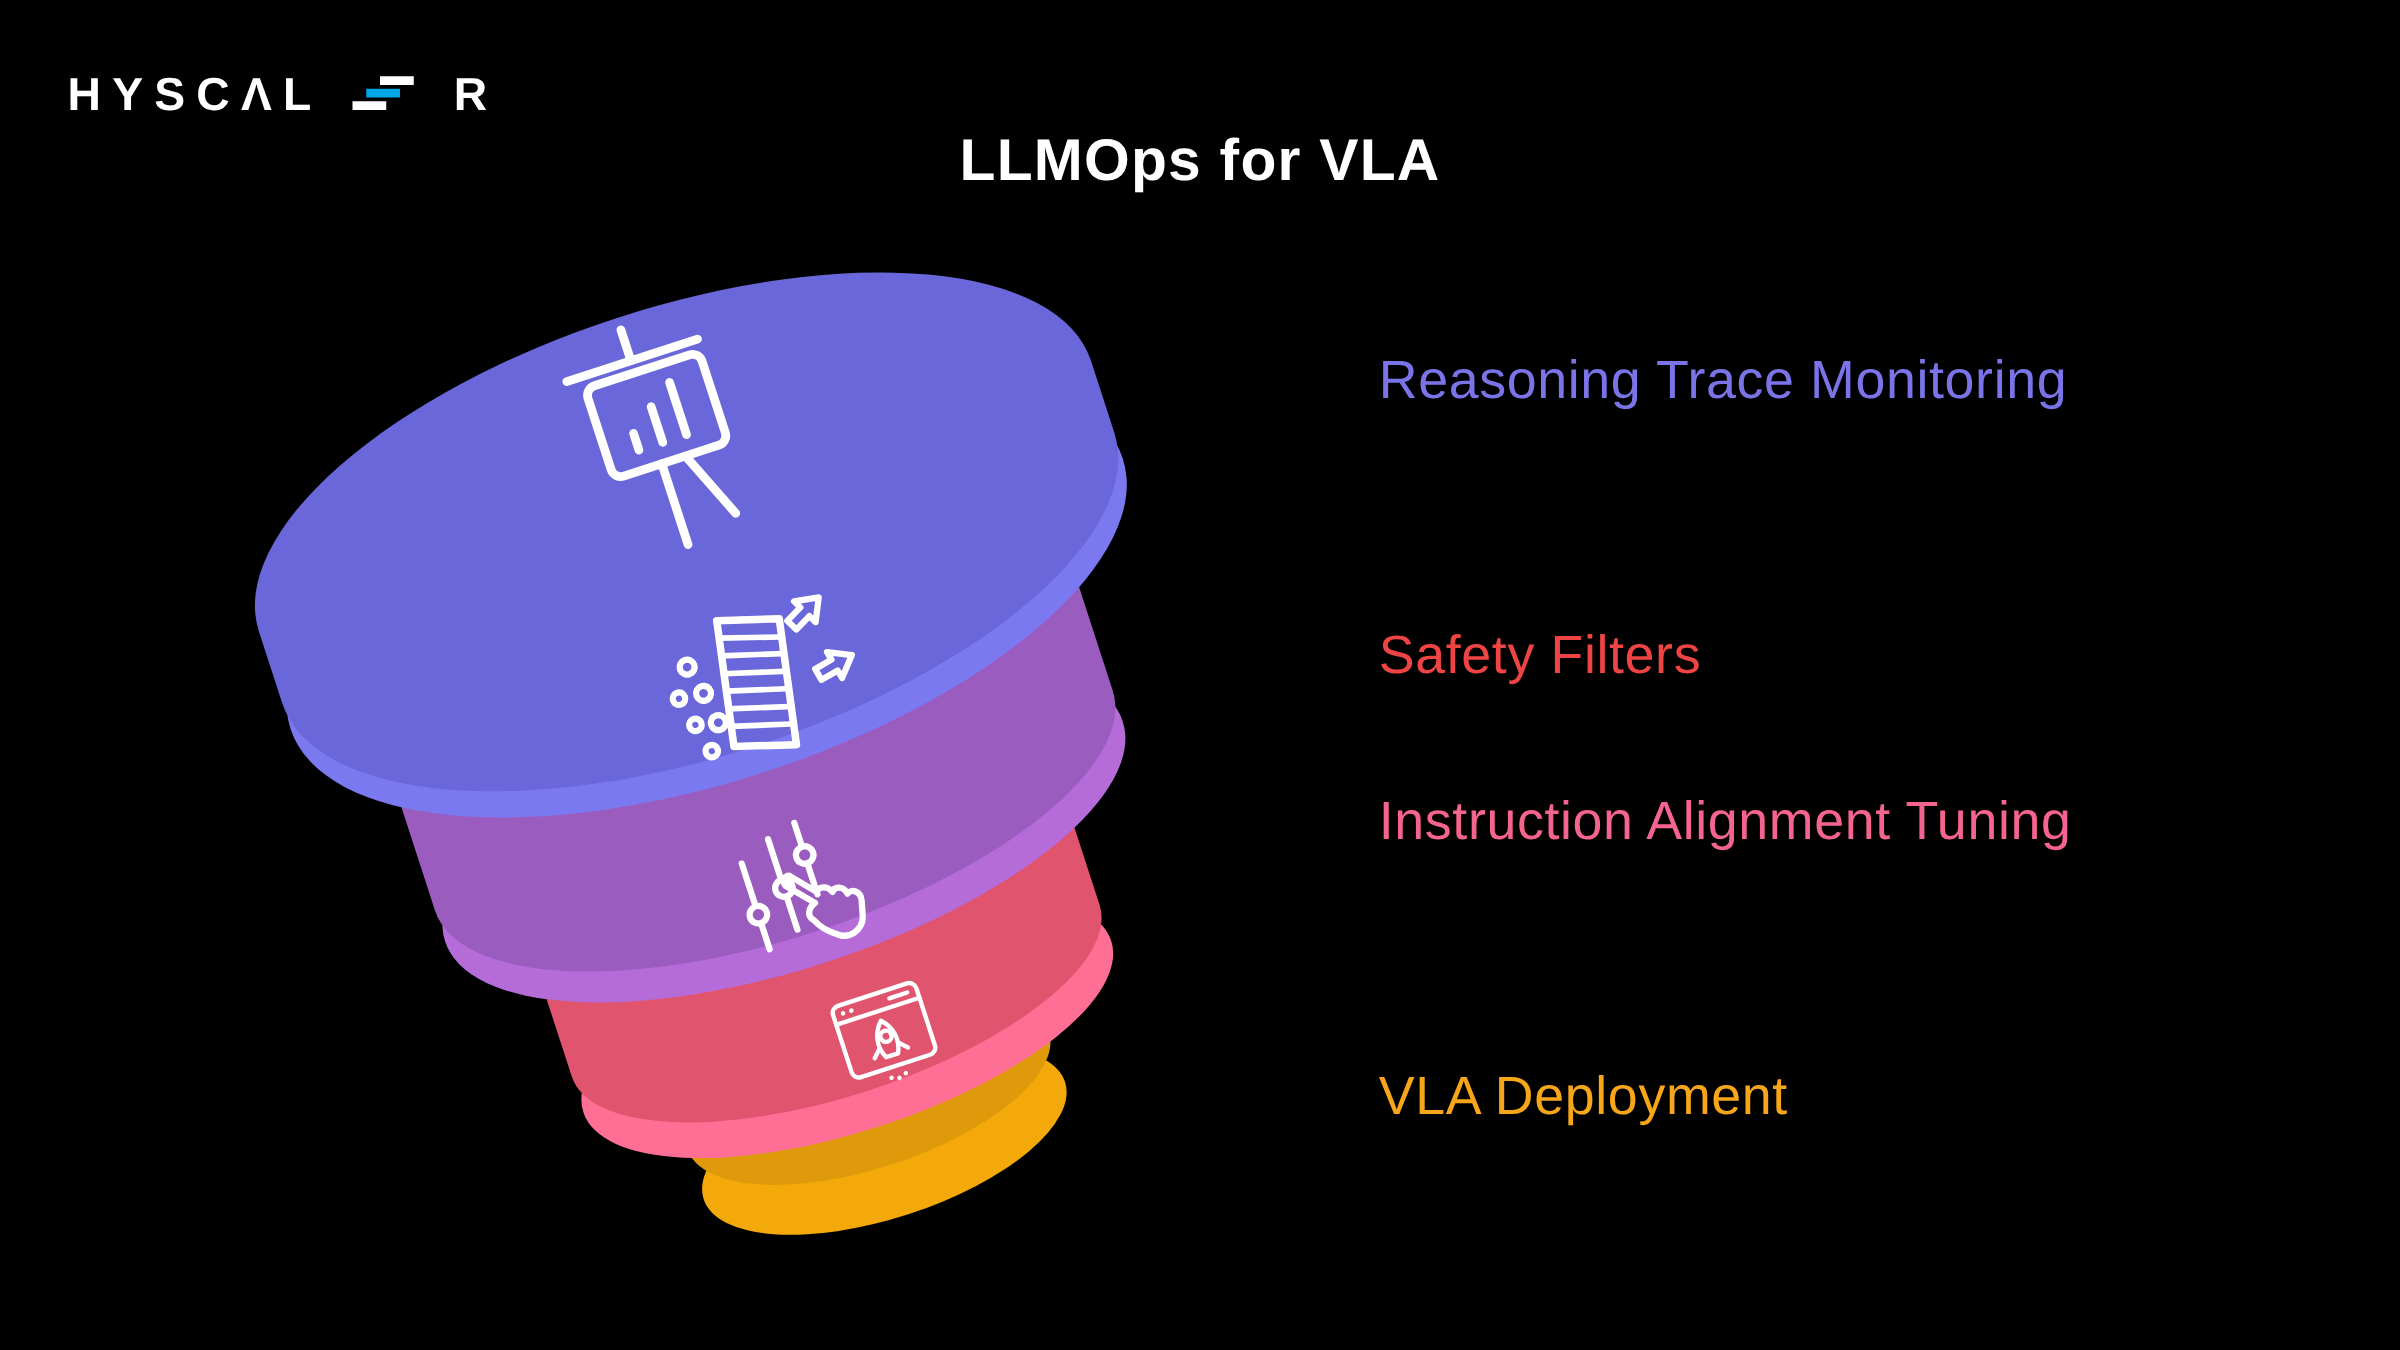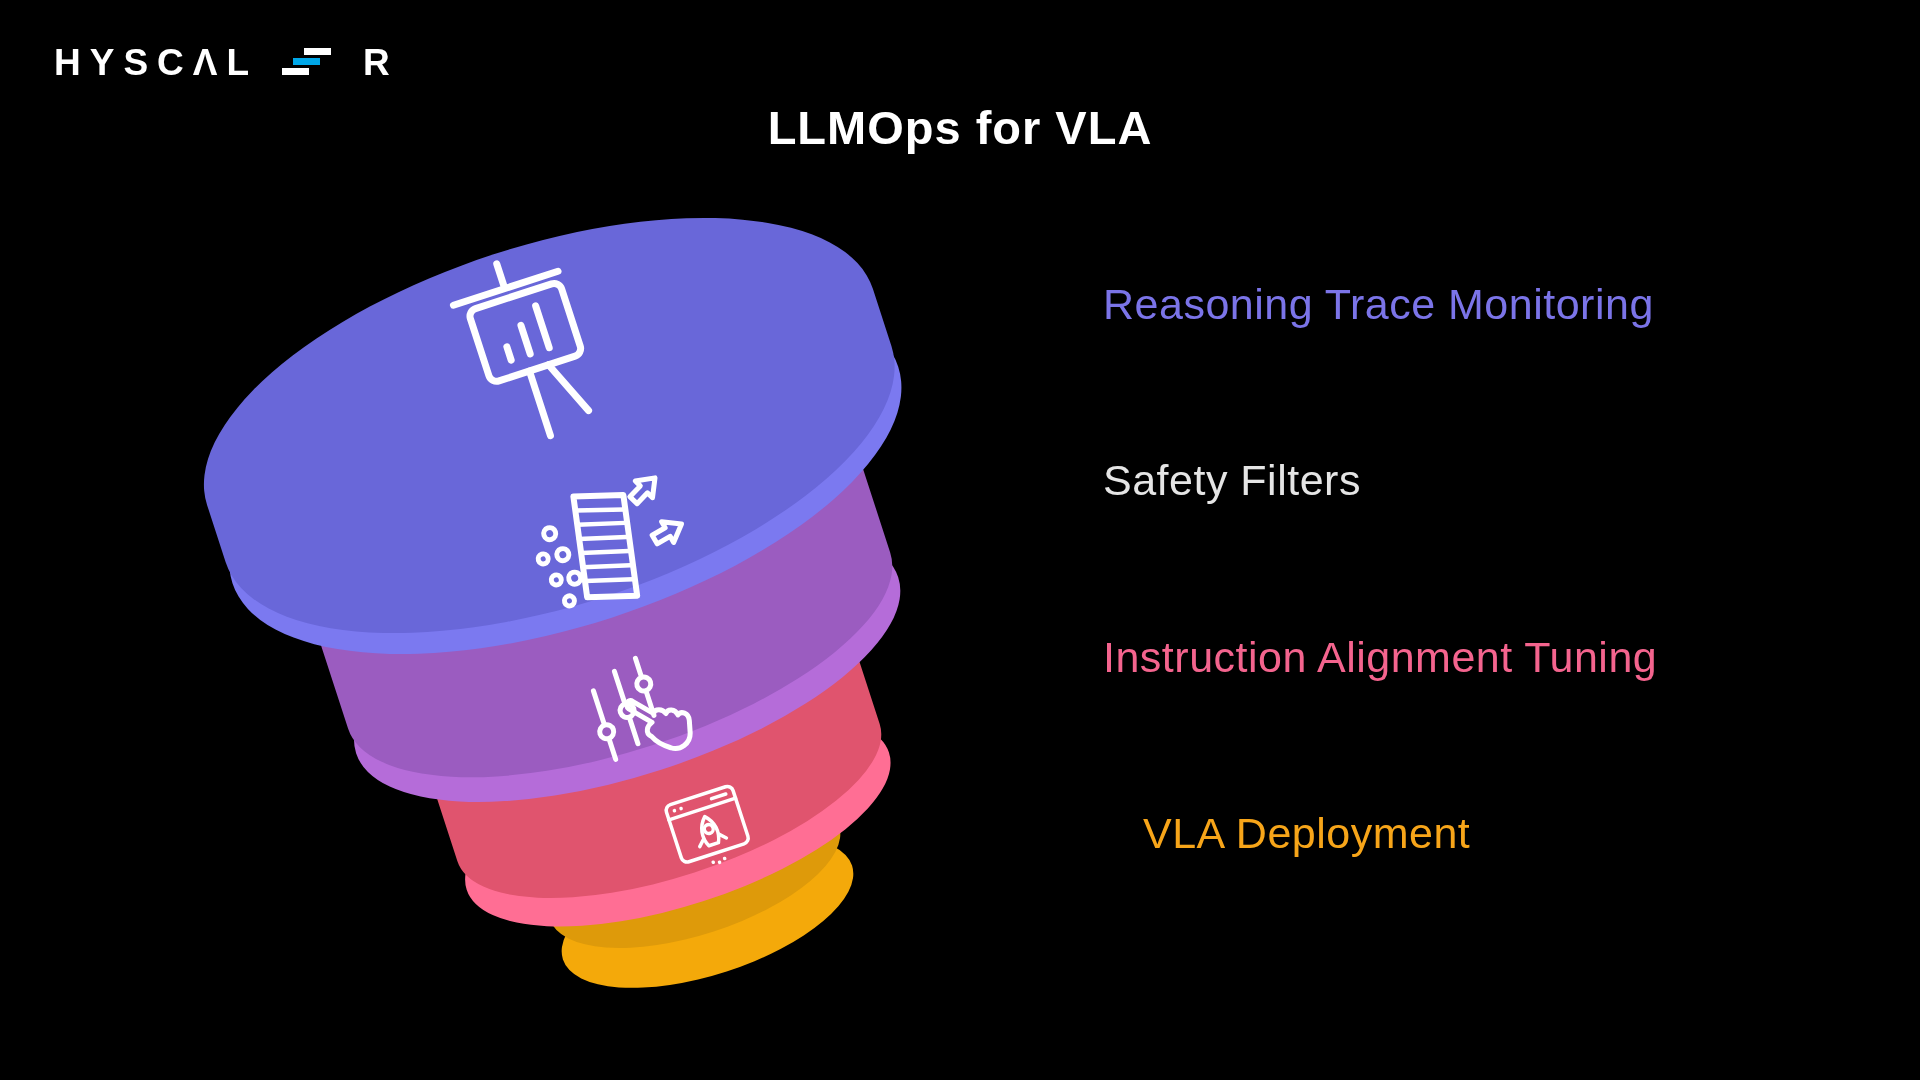--- a/index.html
+++ b/index.html
@@ -3,21 +3,21 @@
 <meta charset="utf-8">
 <style>
   html,body{margin:0;padding:0;}
   body{
     width:1920px;height:1080px;overflow:hidden;position:relative;
     background:#000000;
     font-family:"Liberation Sans", sans-serif;
   }
   
   .logo{
-    position:absolute;left:54px;top:37px;height:50px;
+    position:absolute;left:54px;top:50px;height:50px;
     display:flex;align-items:center;gap:22px;
   }
   .logo-text{
     color:#ffffff;font-size:37px;font-weight:700;letter-spacing:9px;line-height:1;
   }
   .logo-e{
     position:relative;display:inline-block;width:50px;height:28px;margin:0 9px 0 2px;
   }
   .logo-e .bar{position:absolute;height:7px;width:27px;background:#ffffff;}
   .logo-e .bar.top{top:0;left:22px;}
@@ -33,21 +33,21 @@
   .funnel-svg{position:absolute;left:140px;top:160px;}
   
   .stage-label{
     position:absolute;left:1103px;
     font-size:43px;font-weight:400;letter-spacing:0.5px;line-height:1.1;
     white-space:nowrap;
   }
   .stage-label.l0{top:281px;}
   .stage-label.l1{top:457px;}
   .stage-label.l2{top:634px;}
-  .stage-label.l3{top:810px;margin-left:40px;}
+  .stage-label.l3{top:854px;}
 </style>
 </head>
 <body style="background: rgb(0, 0, 0);">
 
 <div class="logo">
   <span class="logo-text" style="color: rgb(255, 255, 255);">HYSCΛL</span>
   <span class="logo-e">
     <span class="bar top"></span>
     <span class="bar mid" style="background: rgb(0, 167, 232);"></span>
     <span class="bar bot"></span>
@@ -119,15 +119,15 @@
         <path d="M 8 10 L 14 16 M -8 10 L -14 16"></path>
         <circle cx="-6" cy="35" r="1.8" fill="#ffffff" stroke="none"></circle>
         <circle cx="0" cy="37" r="1.8" fill="#ffffff" stroke="none"></circle>
         <circle cx="6" cy="35" r="1.8" fill="#ffffff" stroke="none"></circle>
       </g>
     </g>
   </g>
 </svg>
 
 <div class="stage-label l0" style="color: rgb(123, 116, 232);">Reasoning Trace Monitoring</div>
-<div class="stage-label l1" style="color: #e5e5e5;">Safety Filters</div>
+<div class="stage-label l1" style="color: #ef4444; margin-top: 44px;">Safety Filters</div>
 <div class="stage-label l2" style="color: rgb(244, 100, 142); text-align: center;">Instruction Alignment Tuning</div>
 <div class="stage-label l3" style="color: rgb(247, 165, 25);">VLA Deployment</div>
 
 </body></html>

